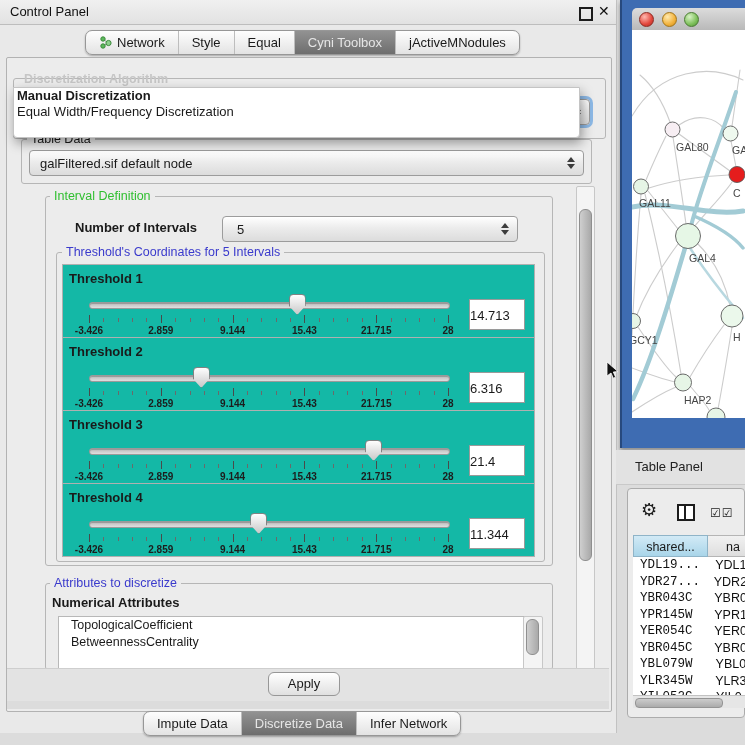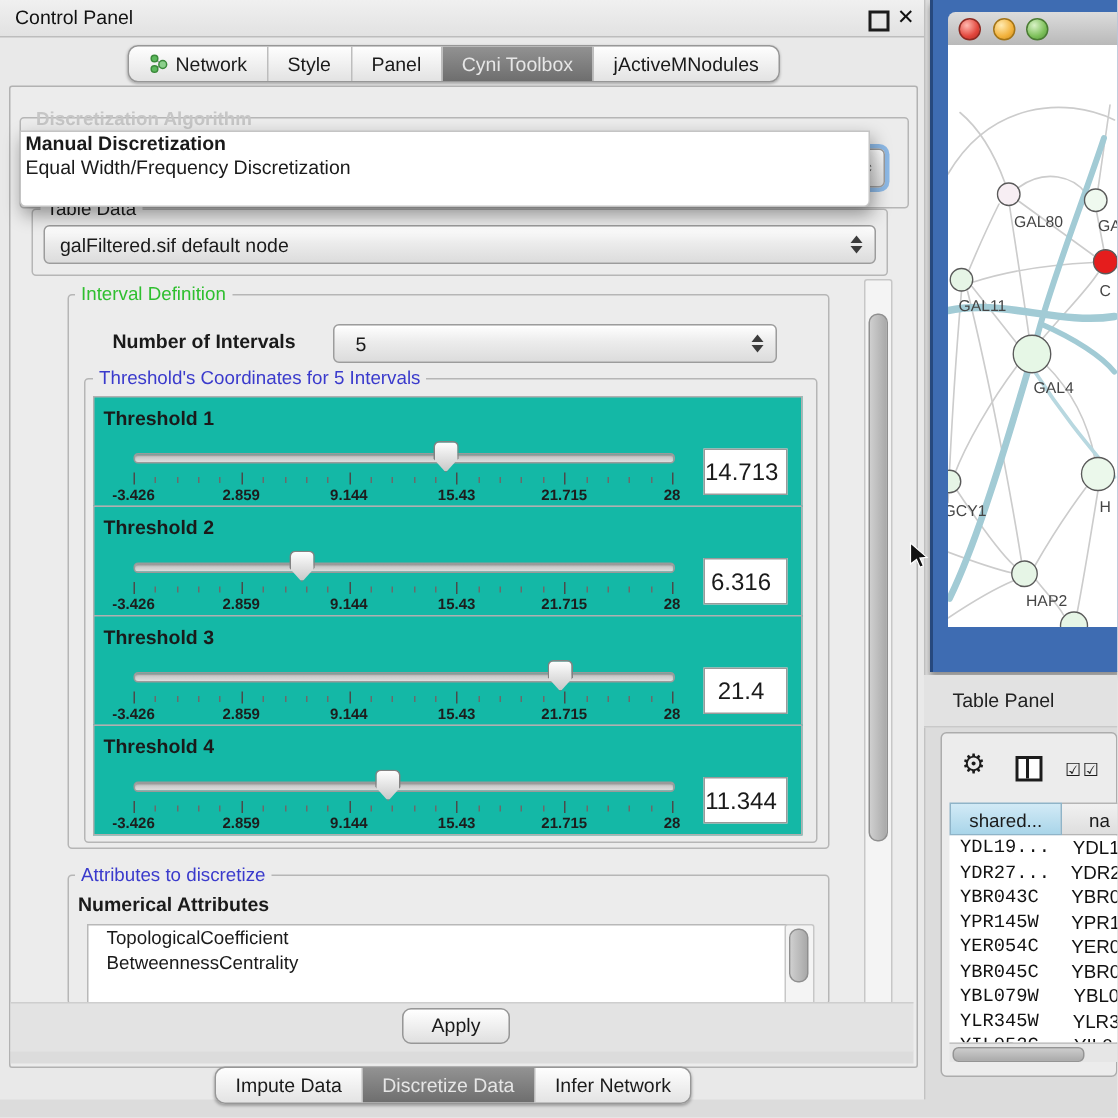--- a/index.html
+++ b/index.html
@@ -53,21 +53,21 @@
          background:linear-gradient(#bdbdbd,#dedede);box-shadow:inset 0 1px 1px rgba(0,0,0,.22);}
   .handle{position:absolute;top:0;width:15px;height:19px;background:linear-gradient(#fefefe,#c9c9c9);
           border:1px solid #828282;border-radius:4px 4px 0 0;
           clip-path:polygon(0 0,100% 0,100% 55%,50% 100%,0 55%);}
   .ticksrow{position:absolute;left:0;top:21px;width:100%;height:9px;}
   .tick{position:absolute;top:3px;width:1px;height:4px;background:#6a6a6a;}
   .tick.major{top:0;height:8px;background:#4a4a4a;}
   .ticklabels{position:absolute;left:0;top:31px;width:100%;height:12px;}
   .ticklabels span{position:absolute;transform:translateX(-50%);font-size:10px;font-weight:bold;color:#1d1d1d;white-space:nowrap;}
   .thr-value{position:absolute;left:406px;top:34px;width:56px;height:31px;background:#fff;border:1px solid #9a9a9a;
-             font-size:16px;text-align:center;line-height:31px;padding-right:6px;box-sizing:border-box;}
+             font-size:13px;text-align:left;line-height:31px;padding-right:6px;box-sizing:border-box;}
 
   
   #attr-list{background:#fff;border:1px solid #b8b8b8;overflow:hidden;font-size:12.5px;}
   #attr-list .li{padding-left:12px;line-height:17px;white-space:nowrap;}
 
   .vscroll-track{background:#f4f4f4;border:1px solid #c7c7c7;border-radius:2px;}
   .scroll-thumb{position:absolute;background:linear-gradient(90deg,#cfcfcf,#a9a9a9);border:1px solid #8f8f8f;border-radius:6px;}
 
   #apply-strip{left:7px;top:668px;width:602px;height:32px;background:#e3e3e3;border-top:1px solid #cecece;z-index:4;}
   #apply-btn{position:absolute;left:261px;top:3px;width:70px;height:22px;background:linear-gradient(#ffffff,#e0e0e0);
@@ -124,21 +124,21 @@
         <circle cx="4" cy="3" r="2.2" fill="#5cb85c" stroke="#3c8a3c"></circle>
           <circle cx="4" cy="10" r="2.2" fill="#5cb85c" stroke="#3c8a3c"></circle>
         <circle cx="9.5" cy="7" r="2.6" fill="#8cd08c" stroke="#3c8a3c"></circle>
       </svg>
       <span>Network</span>
     </div>
     <div class="tab">
         <span>Style</span>
       </div>
     <div class="tab">
-        <span>Panel</span>
+        <span>Equal</span>
       </div>
     <div class="tab sel">
         <span>Cyni Toolbox</span>
       </div>
     <div class="tab">
         <span>jActiveMNodules</span>
       </div>
   </div>
 
   <div class="abs" id="content-box"></div>

